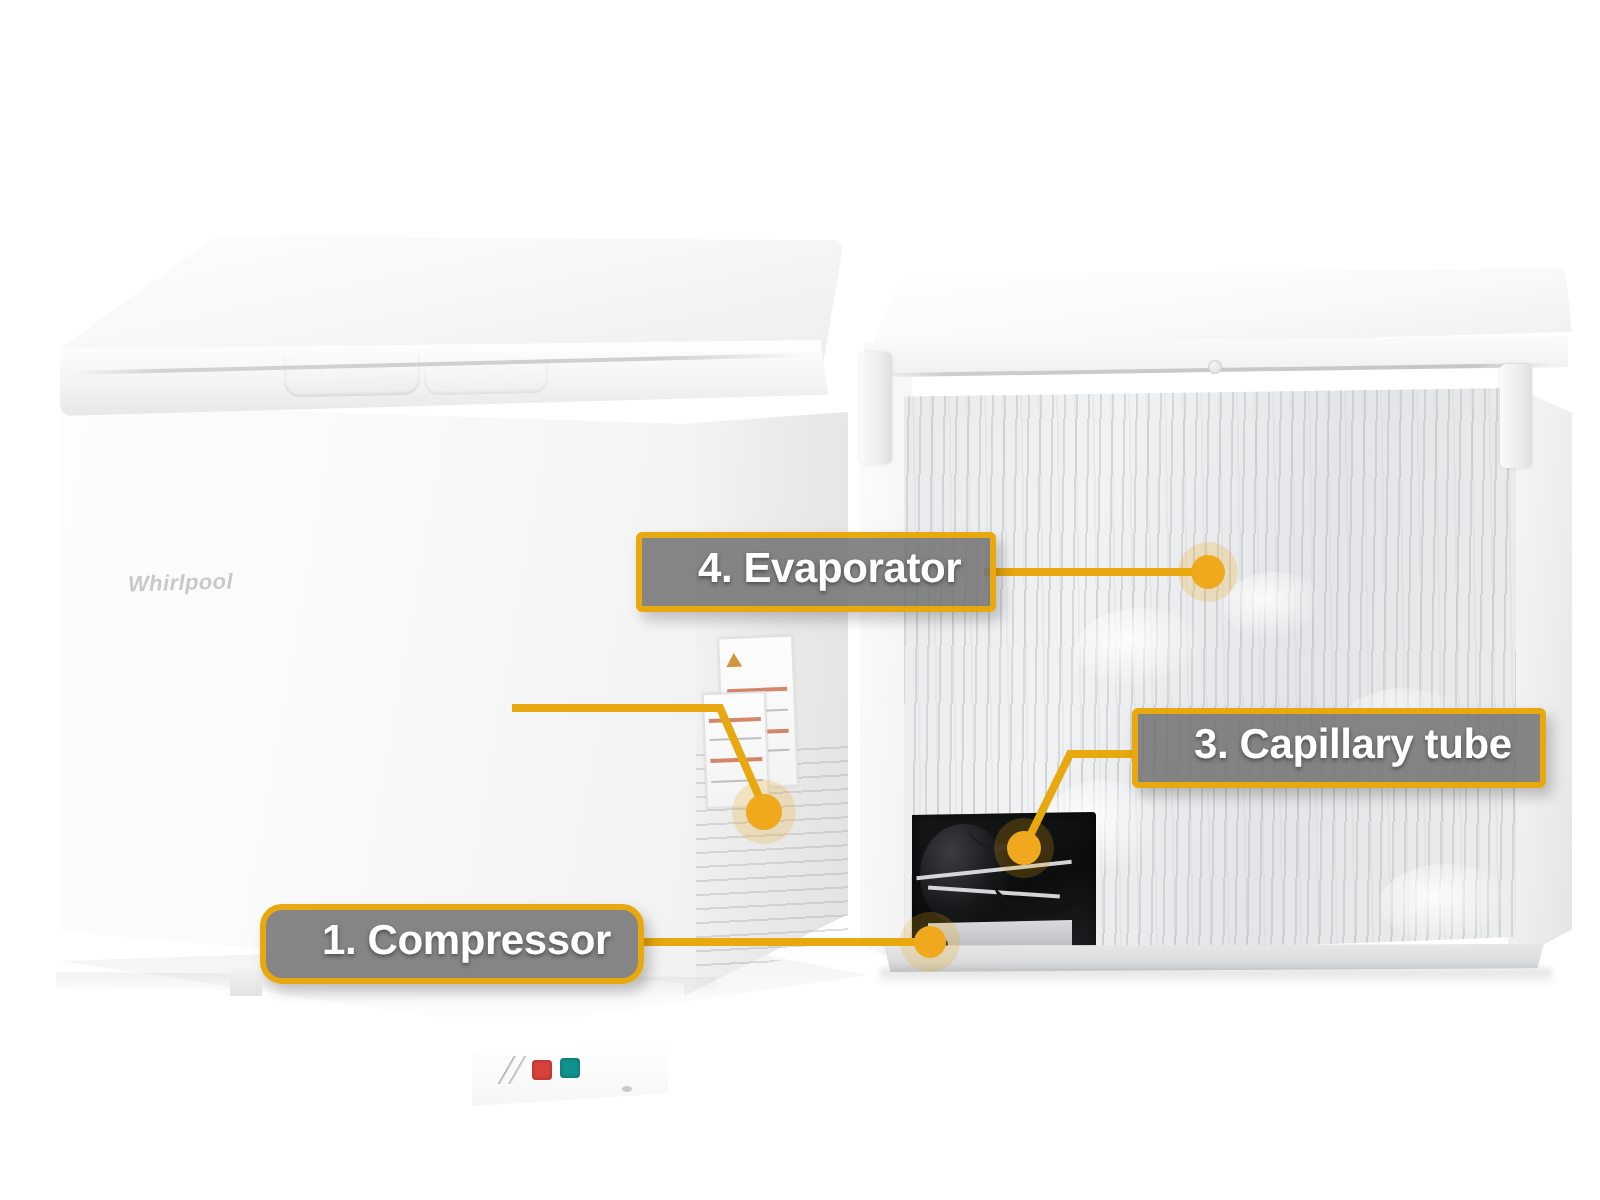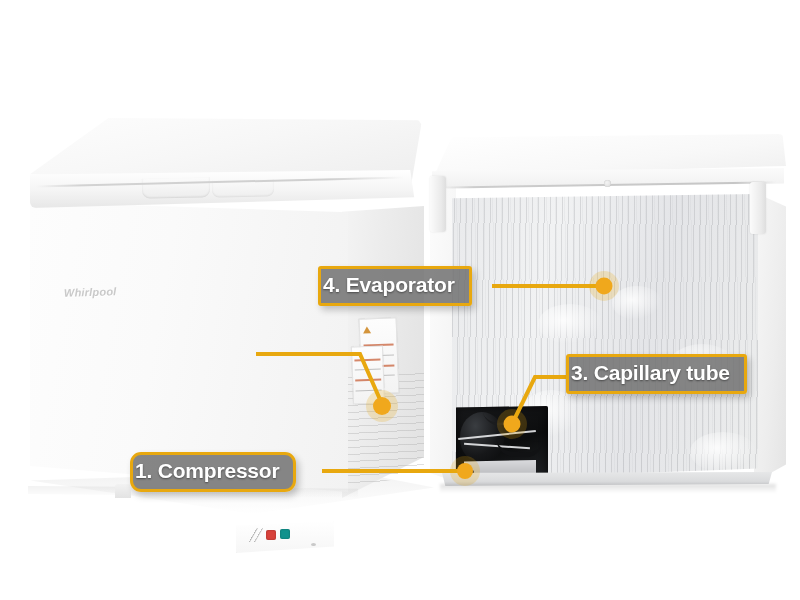--- a/index.html
+++ b/index.html
@@ -351,21 +351,21 @@
 
   
   .callout {
     position: absolute;
     display: flex;
     align-items: center;
     box-sizing: border-box;
     background: rgba(114,114,114,.86);
     border: 3px solid #e8a80f;
     border-radius: 3px;
-    padding: 5px 14px 6px 2px;
+    padding: 5px 14px 6px 28px;
     box-shadow: 3px 4px 7px rgba(0,0,0,.22);
     z-index: 30;
   }
   .callout span {
     font-family: "Liberation Sans", sans-serif;
     font-size: 21px;
     font-weight: 700;
     color: #ffffff;
     white-space: nowrap;
     line-height: 1.08;

